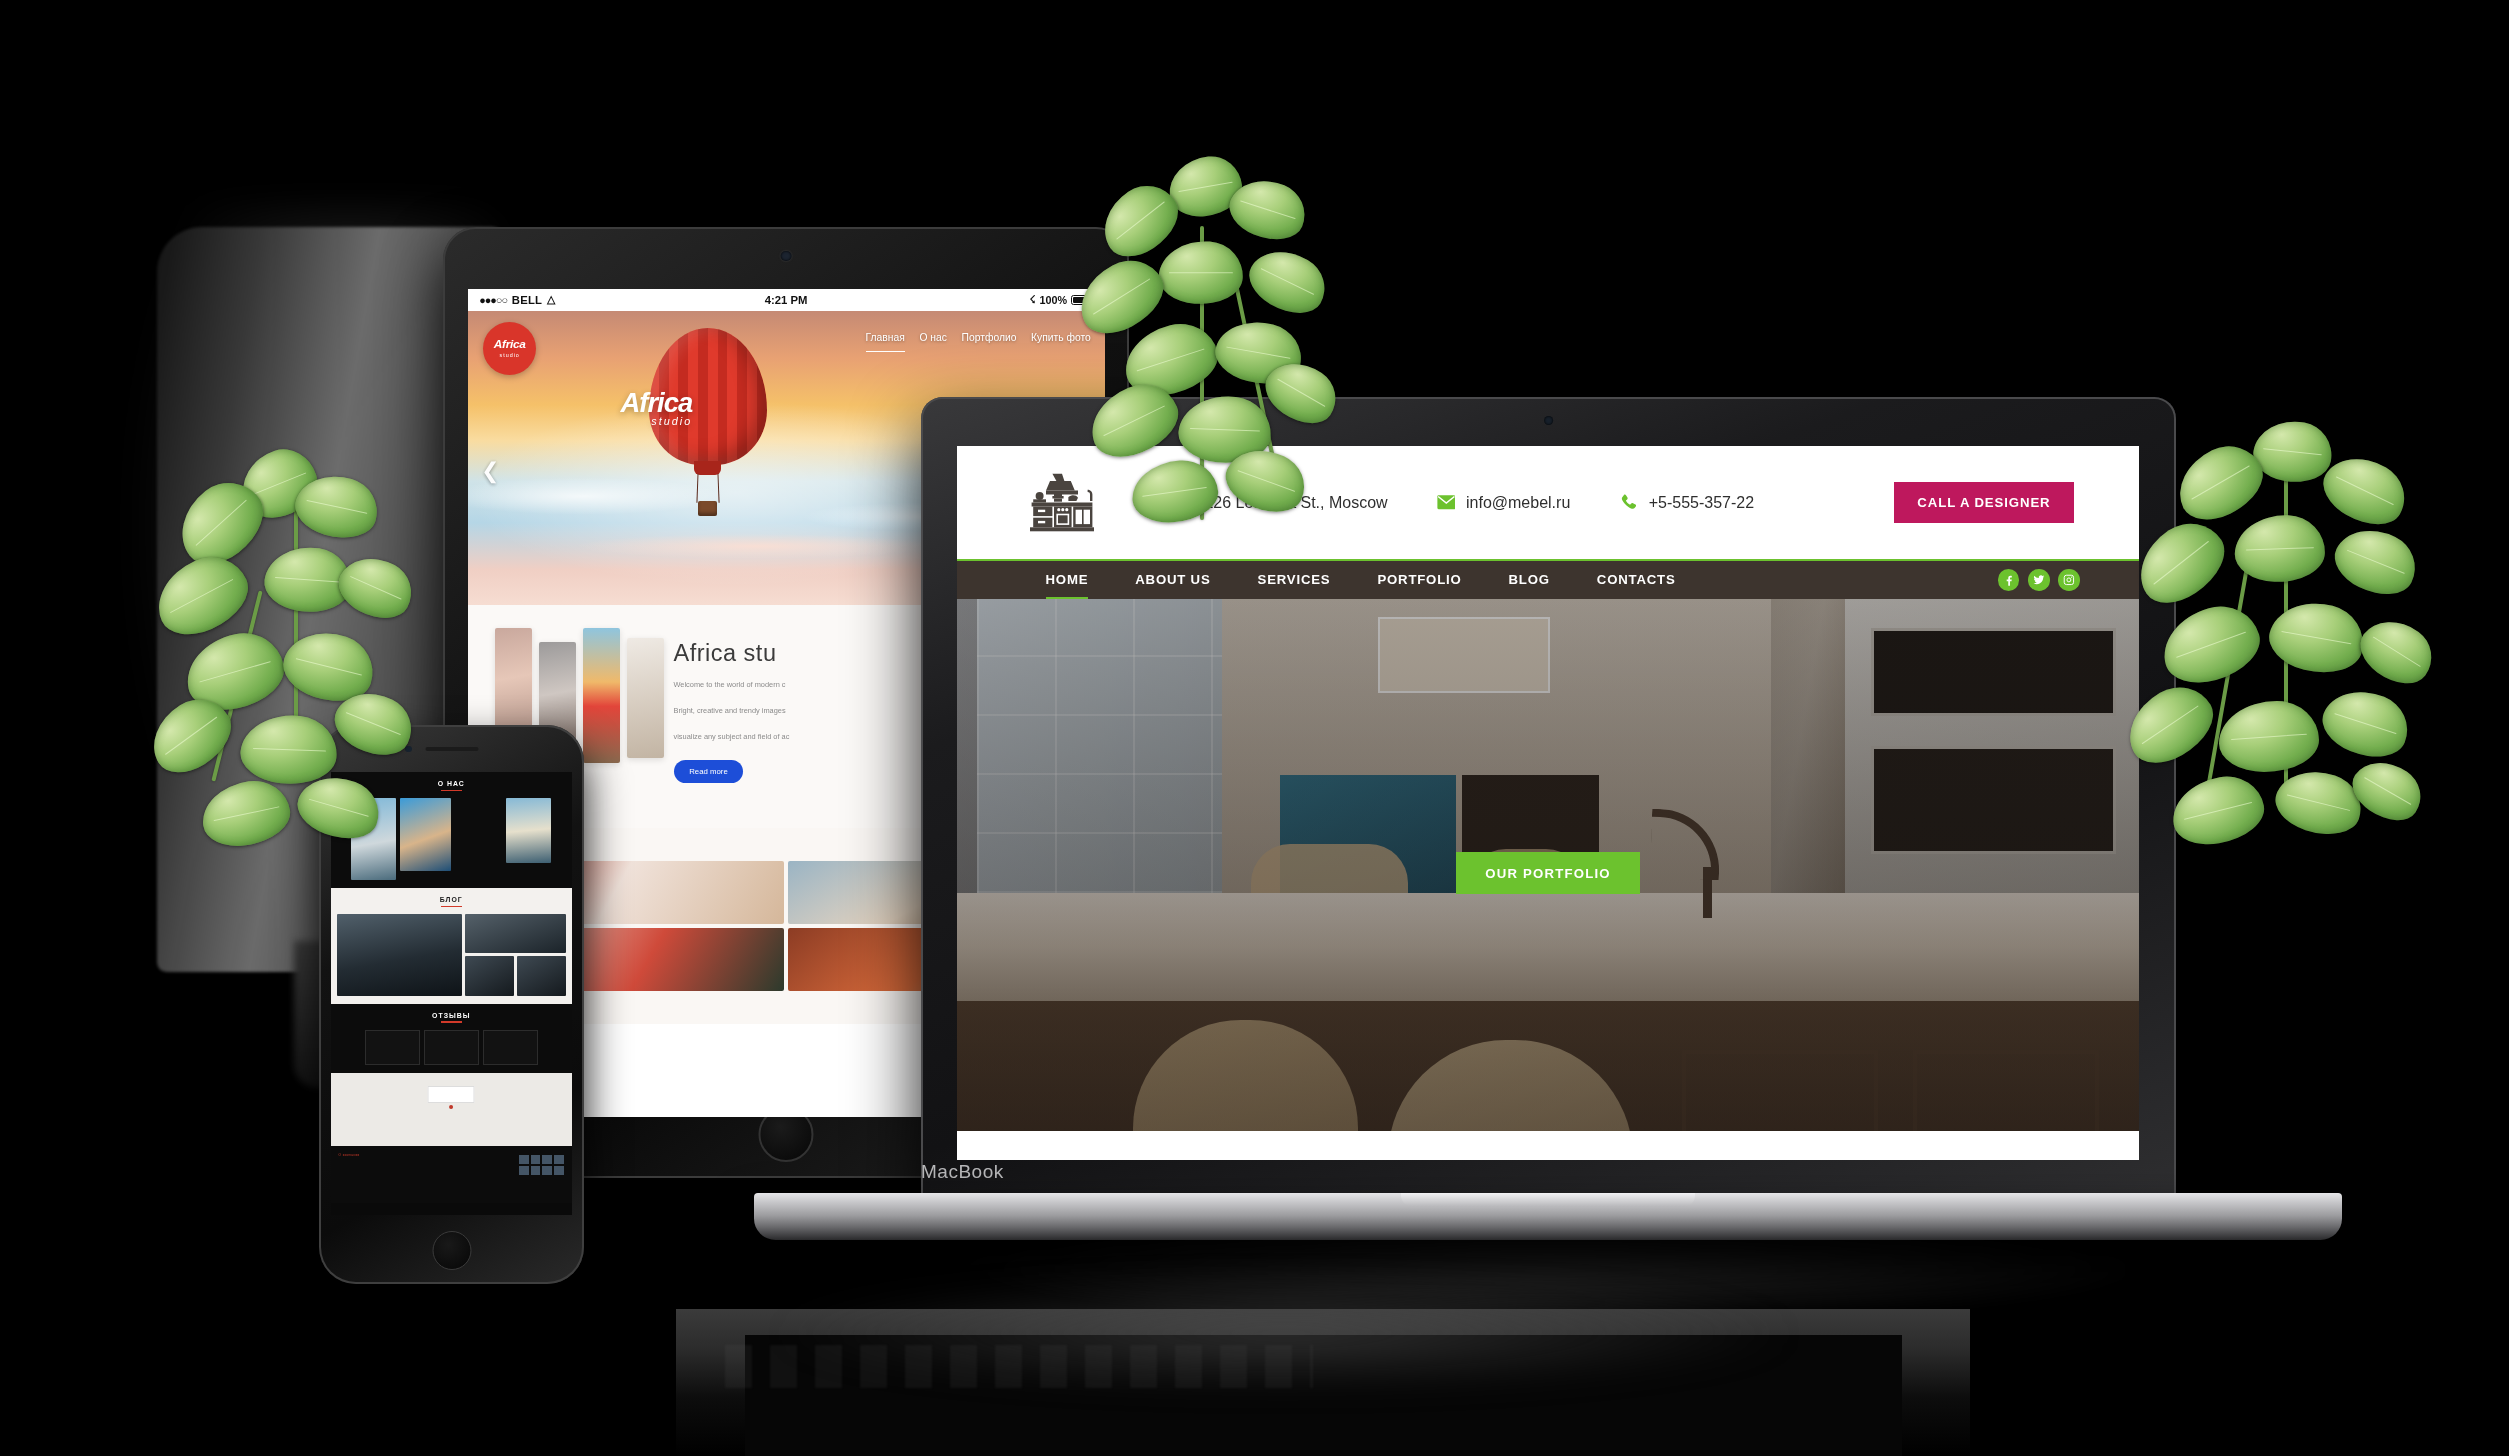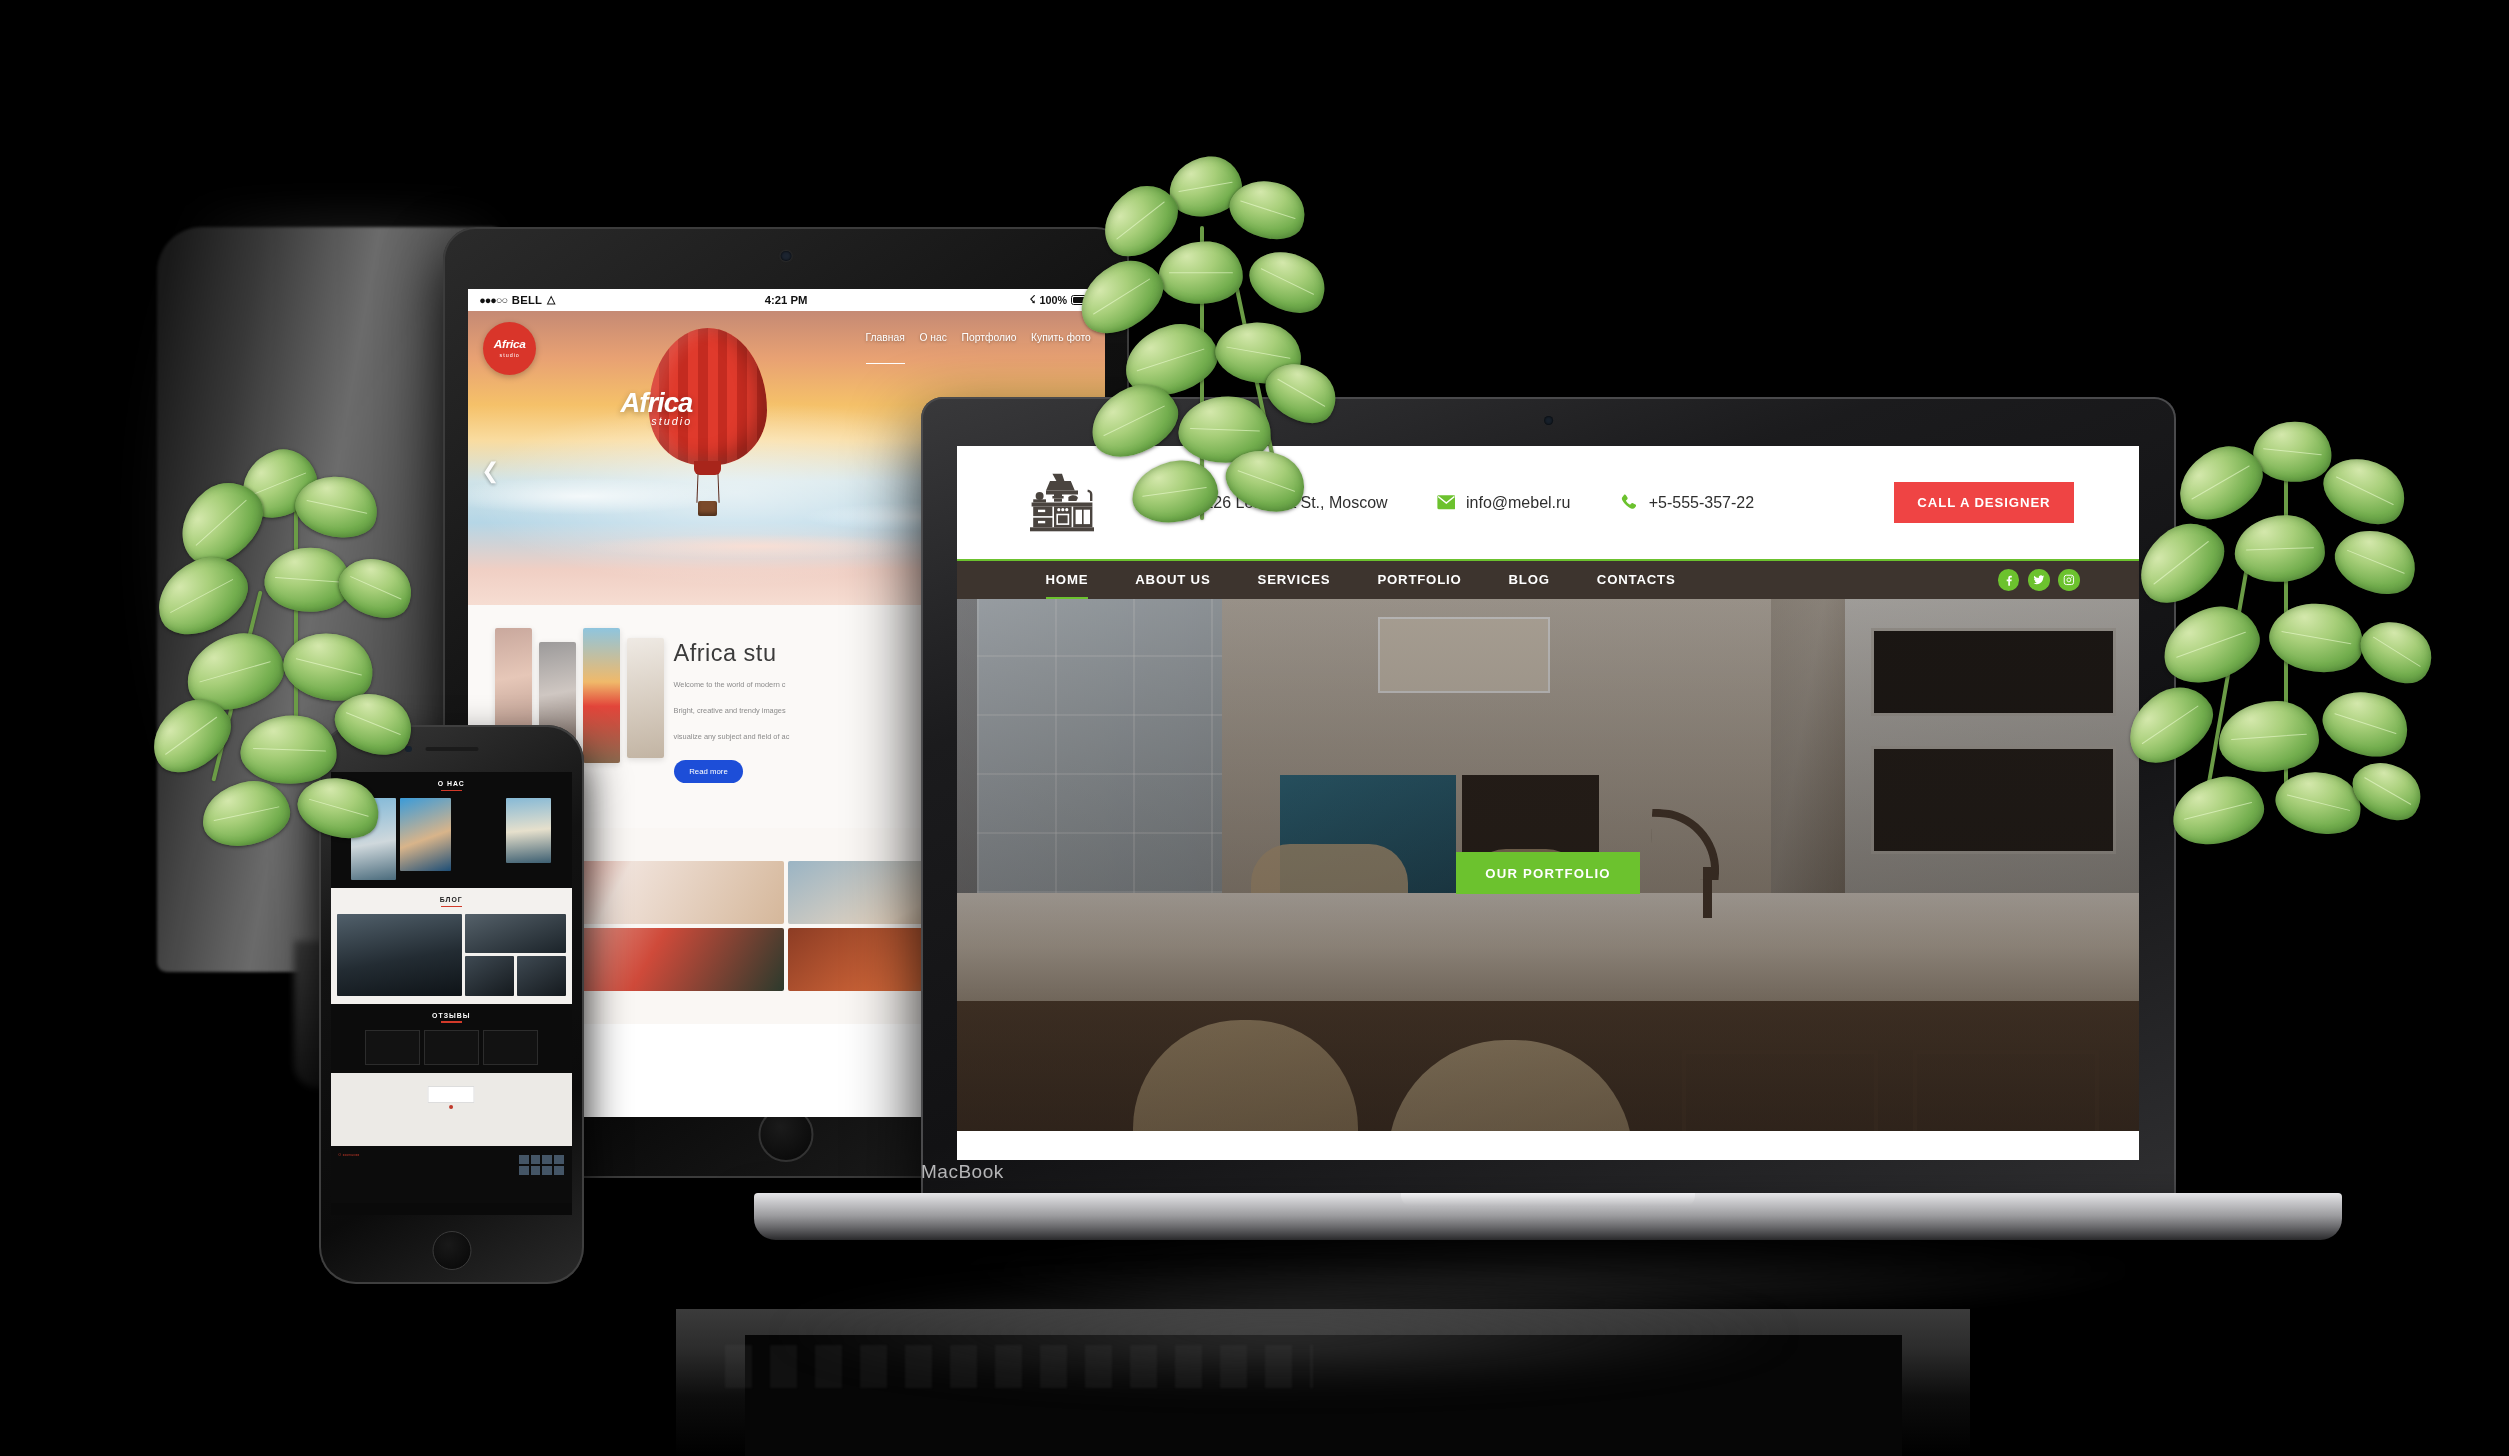--- a/index.html
+++ b/index.html
@@ -75,21 +75,21 @@
       radial-gradient(ellipse 40% 6% at 45% 80%, rgba(255,223,210,.8), rgba(255,255,255,0) 70%);
   }
   .t-logo-circle {
     position: absolute; left: 15.7px; top: 11.8px; width: 53px; height: 53px; border-radius: 50%;
     background: #d9352a; display: flex; align-items: center; justify-content: center; flex-direction: column;
     box-shadow: 0 2px 5.9px rgba(0,0,0,.25);
   }
   .t-logo-main { color:#fff; font-size: 11.8px; font-style: italic; font-weight: 700; letter-spacing:-0.3px; line-height:1; }
   .t-logo-sub { color:#fff; font-size: 5.4px; letter-spacing: 1px; margin-top:1px; }
   .t-nav { position: absolute; right: 13.7px; top: 21.6px; display: flex; gap: 14.7px; font-size: 10.3px; color: #fff; text-shadow: 0 1px 2.9px rgba(0,0,0,.35); }
-  .t-nav span { padding-bottom: 20px; }
+  .t-nav span { padding-bottom: 8px; }
   .t-nav .on { border-bottom: 1.5px solid #fff; }
   
   .balloon { position: absolute; left: 181px; top: 17.6px; width: 118px; height: 196px; }
   .balloon-env { width: 118px; height: 137px; border-radius: 50% 50% 44% 44% / 60% 60% 40% 40%;
     background:
       repeating-linear-gradient(90deg, #e03a2c 0 9.8px, #c42b20 9.8px 19.6px),
       #d53426;
     box-shadow: inset -9.8px -5.9px 19.6px rgba(0,0,0,.3), inset 9.8px 0 15.7px rgba(255,255,255,.15); }
   .balloon-mouth { position:absolute; left:45px; top:133px; width:27.4px; height:13.7px; background:#a8251b; border-radius: 0 0 5.9px 5.9px; }
   .balloon-rope { position:absolute; left:48px; top:145px; width:21.6px; height:29px;
@@ -182,21 +182,21 @@
     background: radial-gradient(ellipse 50% 50% at 50% 30%, rgba(70,70,70,.55), rgba(0,0,0,0) 72%); filter: blur(11.8px); }
 
   
   .site { width:1182px; height:714px; display:flex; flex-direction:column; background:#fff; }
   .site-top { height:113px; background:#fff; display:flex; align-items:center; padding:0 65px; }
   .site-logo { width:80px; height:61px; flex:0 0 auto; }
   .site-contacts { display:flex; align-items:center; gap:49px; margin-left:73px; }
   .contact { display:flex; align-items:center; gap:10.8px; font-size:16px; color:#2f2f2f; }
   .ci { width:18.6px; height:18.6px; flex:0 0 auto; display:block; }
   .cta {
-    margin-left:auto; background:#ef4444; color:#fff; font-size:13.2px; font-weight:700;
+    margin-left:auto; background:#be185d; color:#fff; font-size:13.2px; font-weight:700;
     letter-spacing:0.9px; padding:12.7px 23.5px; border:0; cursor:pointer;text-align:center;
   }
   .site-nav {
     height:40px; background:#3d342e; display:flex; align-items:center; padding:0 0 0 65px;
     border-top:2px solid #6cc22e;
   }
   .navlink {
     color:#fff; font-size:13.2px; font-weight:700; letter-spacing:0.8px;
     padding:0 23.5px; line-height:40px; position:relative; cursor:pointer; white-space:nowrap;
   }

